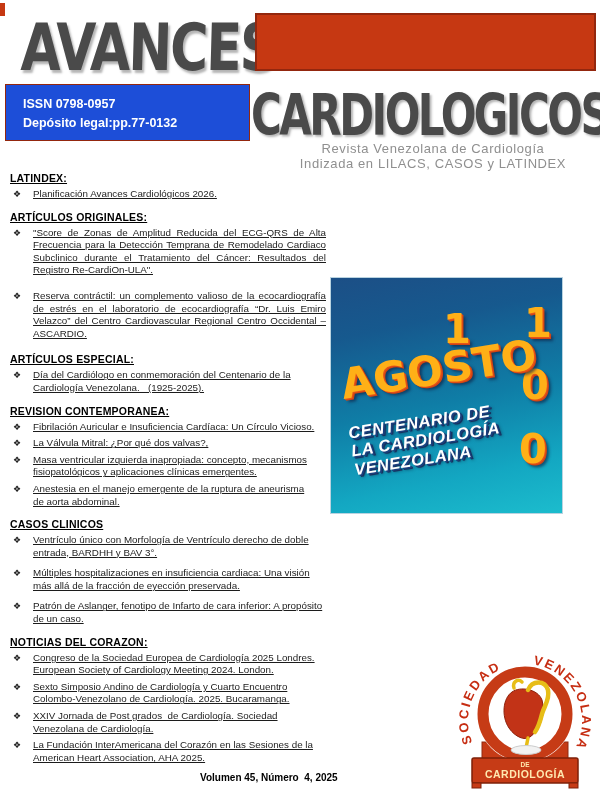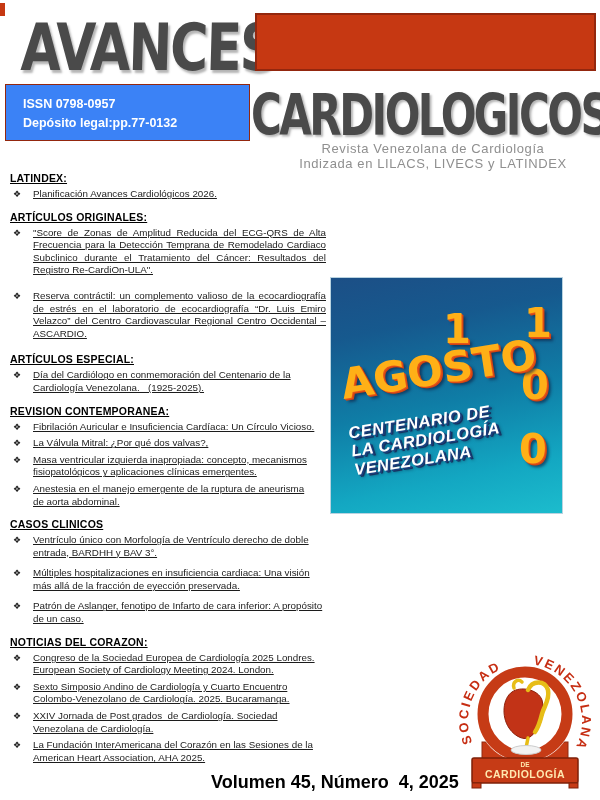--- a/index.html
+++ b/index.html
@@ -15,21 +15,21 @@
     font-size:52px;letter-spacing:-2px;color:#4a4a4a;white-space:nowrap;
     transform:scaleY(1.25) skewX(-2deg);transform-origin:left top;
     text-shadow:2px 2px 2px #b5b5b5;
   }
   .red-band-top{
     position:absolute;left:255px;top:13px;width:341px;height:58px;
     background:#c63812;border:2px solid #93270e;box-sizing:border-box;
   }
   .issn-box{
     position:absolute;left:5px;top:84px;width:245px;height:57px;
-    background:#3b82f6;border:1px solid #93270e;box-sizing:border-box;
+    background:#1d4ed8;border:1px solid #93270e;box-sizing:border-box;
     color:#ffffff;font-weight:bold;font-size:12.5px;line-height:1.5;
     padding:10px 0 0 17px;
   }
   .title-cardio{
     position:absolute;left:251px;top:82px;
     font-family:"DejaVu Sans",sans-serif;font-weight:bold;
     font-size:42px;letter-spacing:-2.5px;color:#4a4a4a;white-space:nowrap;
     transform:scaleY(1.35);transform-origin:left top;
     text-shadow:2px 2px 2px #b5b5b5;
   }
@@ -81,38 +81,38 @@
   .centenario{
     position:absolute;left:16px;top:146px;transform:rotate(-9deg);transform-origin:left top;
     color:#ffffff;font-weight:bold;font-style:italic;font-size:16.5px;line-height:1.12;
     letter-spacing:0.5px;white-space:nowrap;
     text-shadow:1.5px 1.5px 0 #1b3f7e,2.5px 2.5px 0 #16335f,3px 3px 3px rgba(10,25,55,.5);
   }
   
   .logo{position:absolute;left:452px;top:642px;width:146px;height:154px;}
   
   .volume-line{
-    position:absolute;left:200px;top:772px;width:270px;text-align:center;
-    font-weight:bold;font-size:18px;color:#000;
+    position:absolute;left:200px;top:772px;width:270px;
+    font-weight:bold;font-size:10px;color:#000;
   }
 </style>
 </head>
 <body>
 
 <div class="corner-mark"></div>
 <div class="title-avances">AVANCES</div>
 <div class="red-band-top"></div>
 <div class="issn-box">
   <div>ISSN 0798-0957</div>
   <div>Depósito legal:pp.77-0132</div>
 </div>
 <div class="title-cardio">CARDIOLOGICOS</div>
 <div class="subtitle">
   <div>Revista Venezolana de Cardiología</div>
-  <div>Indizada en LILACS, LIVECS y LATINDEX</div>
+  <div>Indizada en LILACS, CASOS y LATINDEX</div>
 </div>
 
 <div class="toc">
 
   <div class="toc-section sec-editorial">
     <div class="toc-heading">LATINDEX:</div>
     <div class="toc-item">
       <span class="bullet">❖</span>
       <span class="item-text">Planificación Avances Cardiológicos 2026.</span>
     </div>

